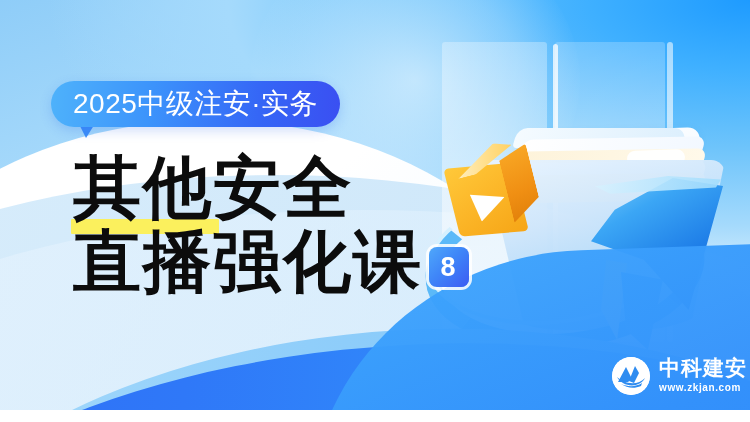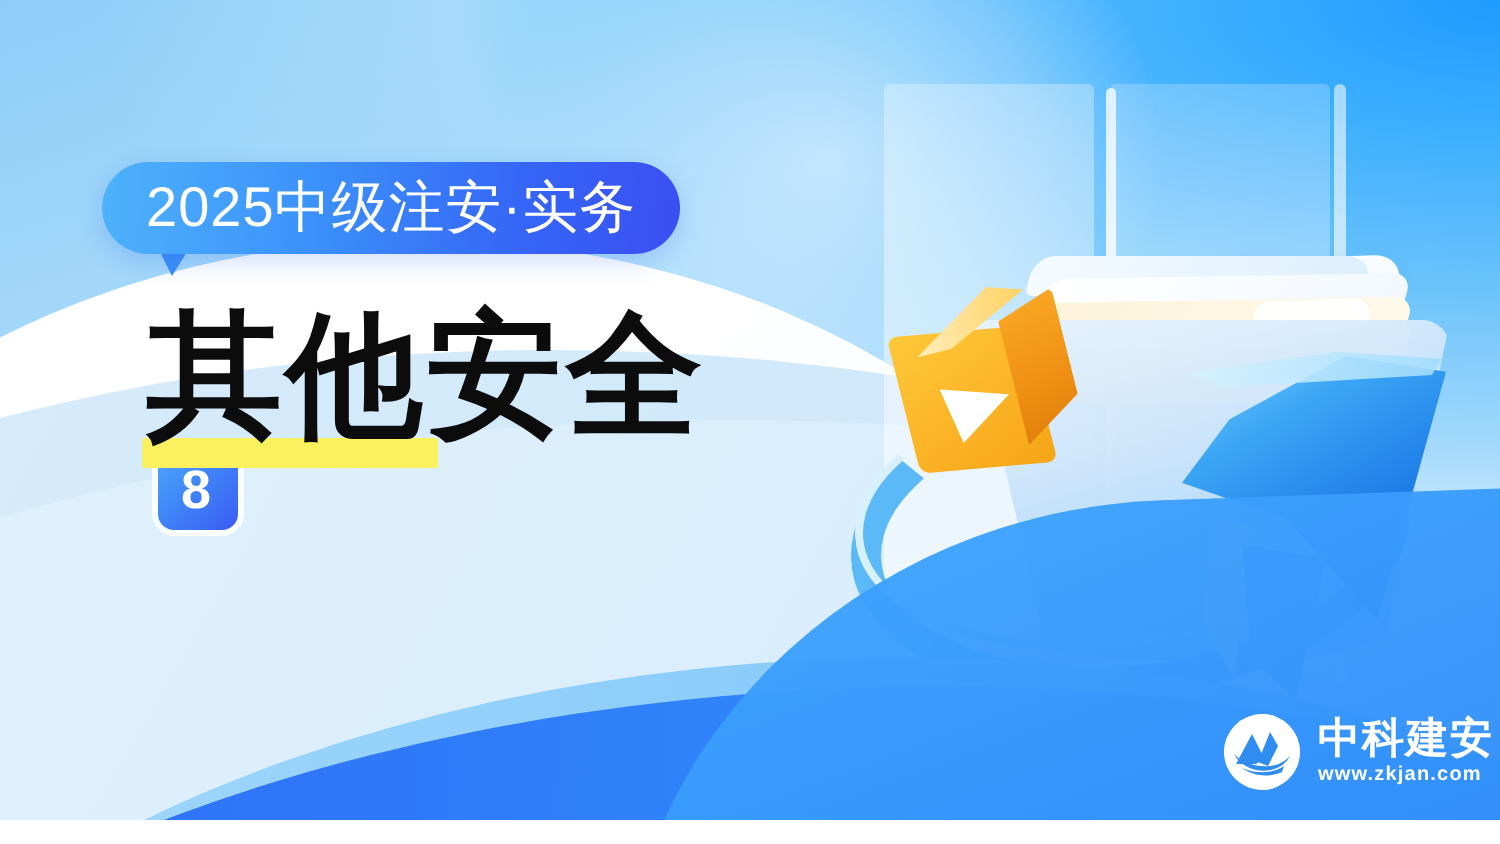--- a/index.html
+++ b/index.html
@@ -232,21 +232,21 @@
   .logo-mark{
     width:38px;height:38px;border-radius:50%;
     background:#ffffff;position:relative;overflow:hidden;
     flex:0 0 auto;
   }
   .logo-mark svg{position:absolute;left:0;top:0;}
   .logo-text{display:flex;flex-direction:column;justify-content:center;}
   .logo-name{
     color:#ffffff;font-size:21px;font-weight:700;line-height:23px;
     letter-spacing:1px;white-space:nowrap;
-    font-family:Liberation Serif, serif;
+    font-family:Liberation Mono, monospace;
   }
   .logo-url{
     color:#ffffff;font-size:10px;line-height:13px;letter-spacing:.6px;
     white-space:nowrap;font-weight:700;
     font-family:"Liberation Sans","DejaVu Sans",sans-serif;
   }
 </style>
 </head>
 <body>
 
@@ -296,20 +296,21 @@
   <div class="badge">
     <span class="badge-text">2025中级注安·实务</span>
   </div>
 
   <div class="headline">
     <div class="hl-line">
       <span class="hl-underline"></span>
       <span class="txt">其他安全</span>
     </div>
     <div class="hl-line hl-row">
+      <span class="txt">直播强化课</span>
       <span class="num-badge">
         <span>8</span>
       </span>
     </div>
   </div>
 
   <div class="logo">
     <span class="logo-mark">
       <svg width="38" height="38" viewBox="0 0 38 38" aria-hidden="true">
         <circle cx="19" cy="19" r="19" fill="#ffffff"></circle>

